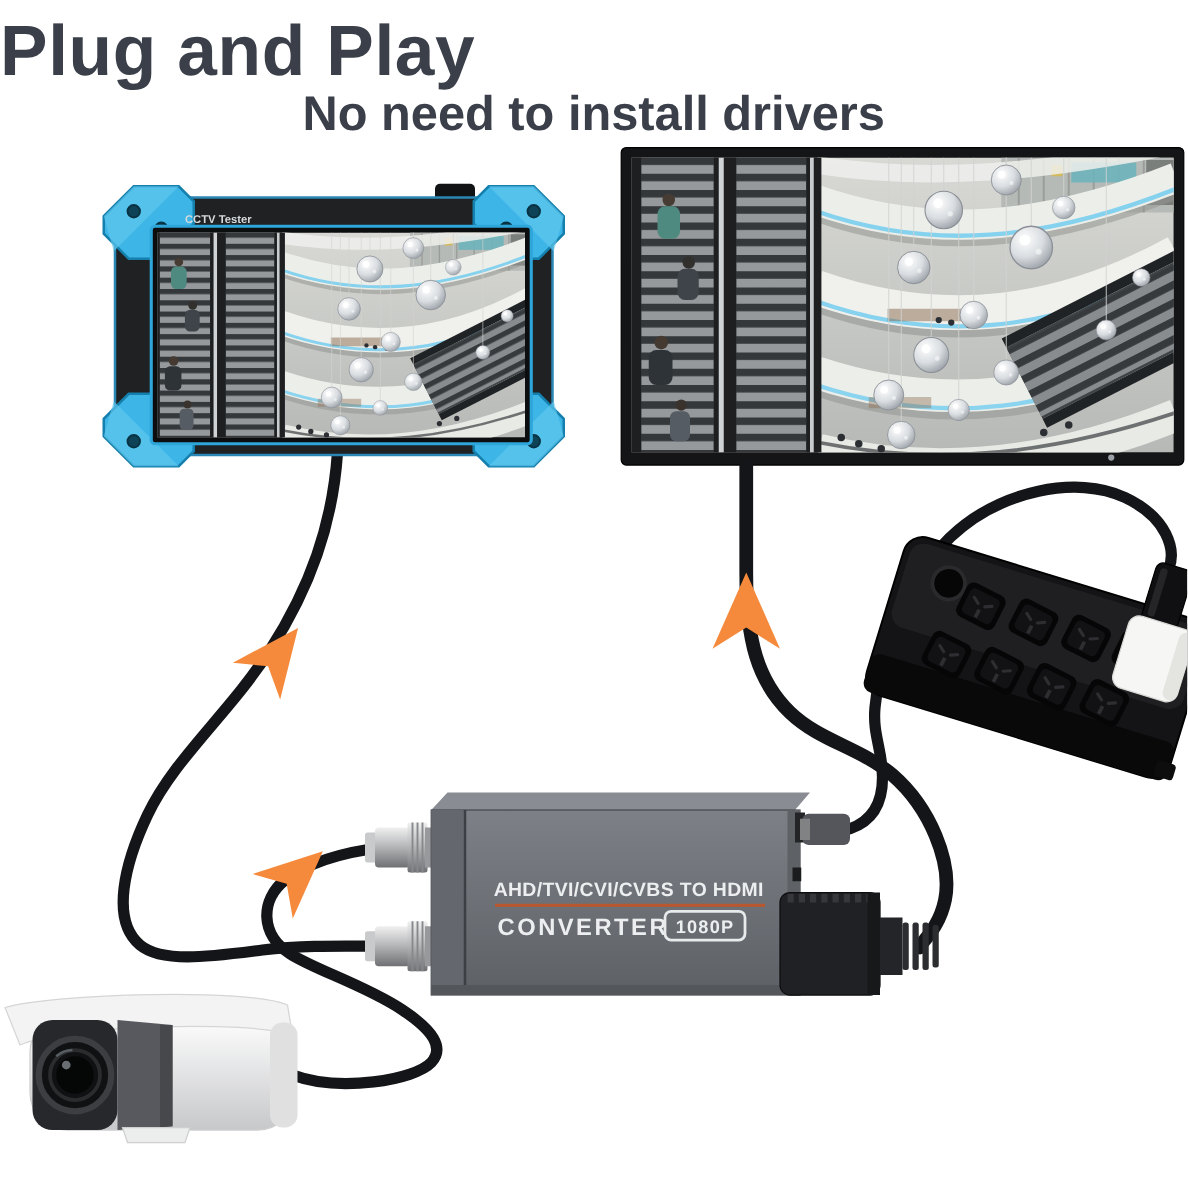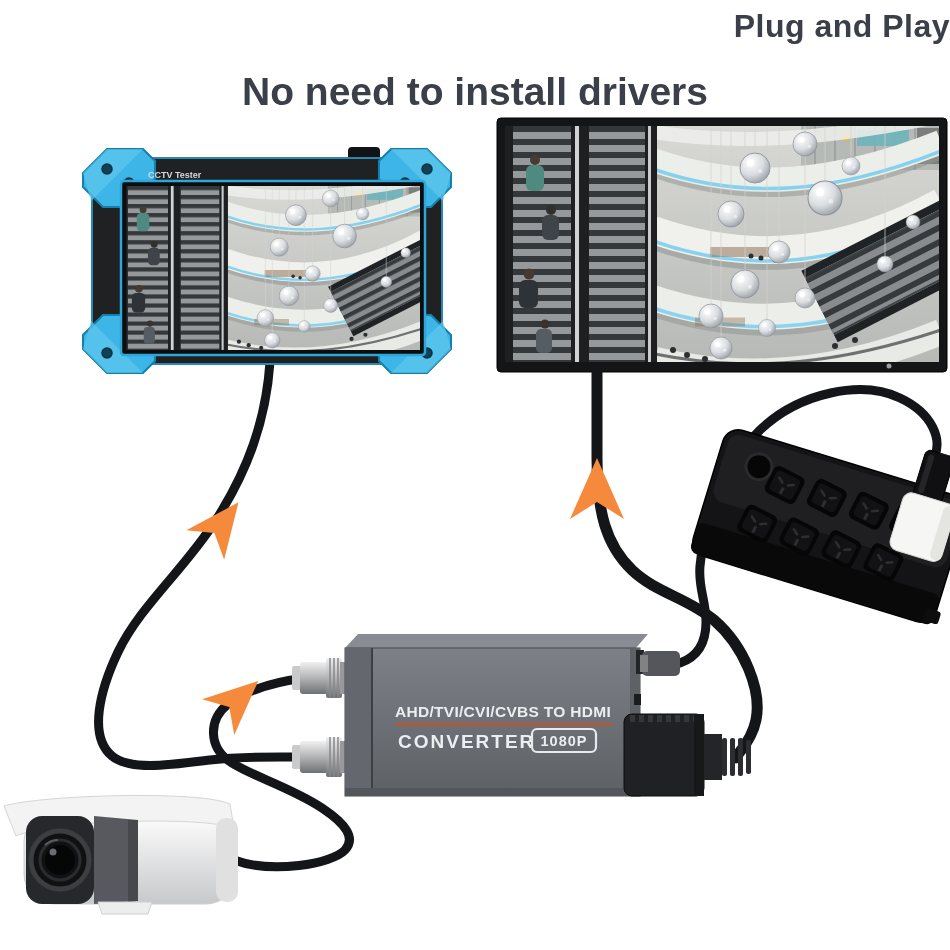--- a/index.html
+++ b/index.html
@@ -1,19 +1,19 @@
 <!DOCTYPE html>
 <html><head>
 <meta charset="utf-8">
 <style>
   html,body{margin:0;padding:0;background:#fff;}
   .stage{position:relative;width:950px;height:950px;background:#ffffff;overflow:hidden;
          font-family:"Liberation Sans",sans-serif;}
-  .title{position:absolute;top:8px;left:0;width:100%;text-align:right;
-         font-size:32px;font-weight:700;color:#3a3f49;letter-spacing:.5px;}
+  .title{position:absolute;top:8px;left:0;width:100%;text-align:left;
+         font-size:57px;font-weight:700;color:#3a3f49;letter-spacing:.5px;}
   .subtitle{position:absolute;top:70px;left:0;width:100%;text-align:center;
          font-size:39px;font-weight:700;color:#3a3f49;}
   svg.scene{position:absolute;left:0;top:0;}
   svg text{font-family:"Liberation Sans",sans-serif;}
 </style>
 </head>
 <body>
 
 <div class="stage">
   <div class="title">Plug and Play</div>

